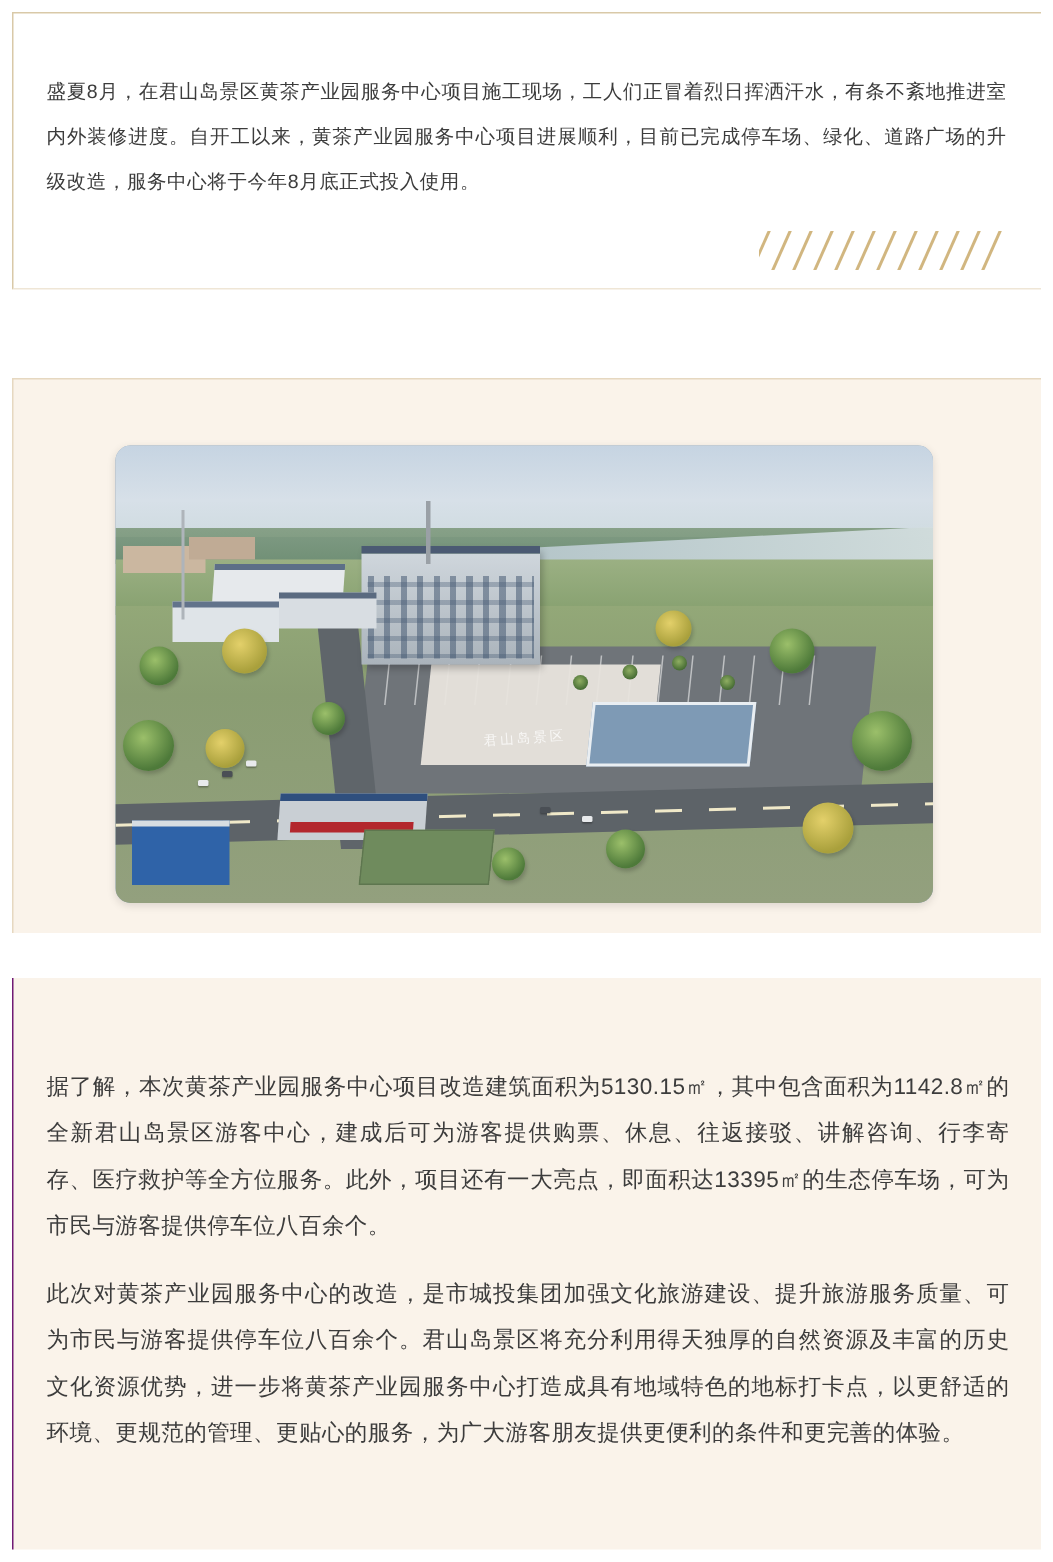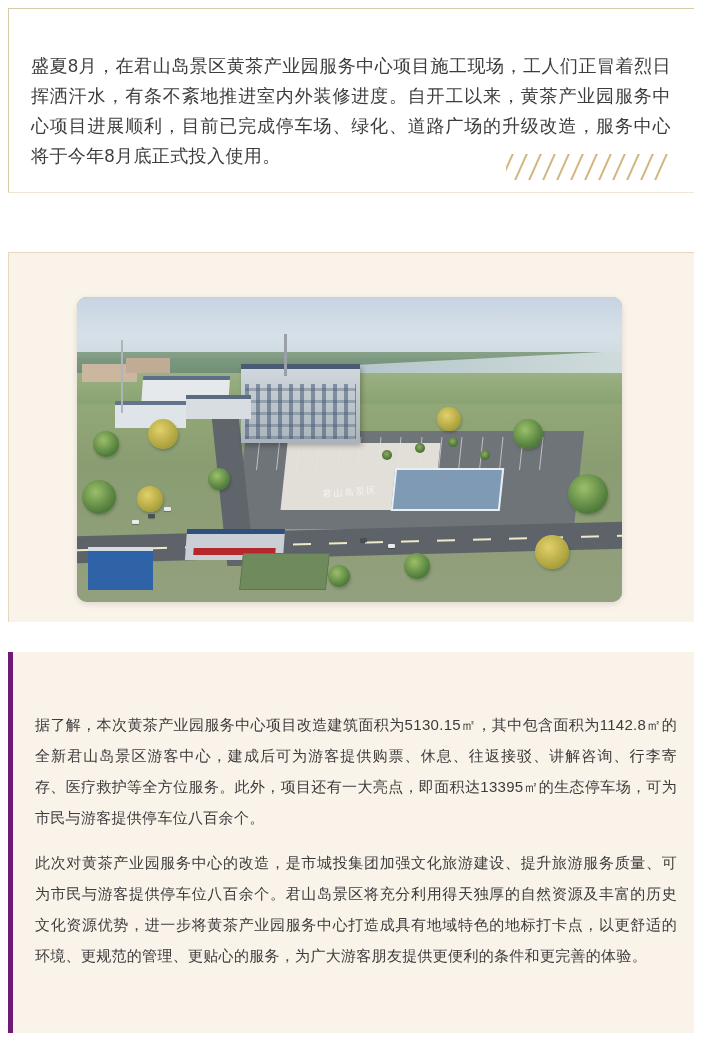--- a/index.html
+++ b/index.html
@@ -27,21 +27,21 @@
     border-top: 1px solid #d9c9a8;
     border-left: 1px solid #d9c9a8;
     border-bottom: 1px solid #efe6d6;
     border-right: none;
   }
   .intro-text {
     position: absolute;
     left: 22px;
     top: 24px;
     width: 640px;
-    font-size: 18px;
+    font-size: 13px;
     line-height: 30px;
     color: #3c3c3c;
     letter-spacing: 0.4px;
     text-align: justify;
   }
   .stripes {
     position: absolute;
     right: 18px;
     bottom: 12px;
     width: 170px;
@@ -224,21 +224,21 @@
   }
 
   
   .body-card {
     position: absolute;
     left: 8px;
     top: 652px;
     width: 686px;
     height: 381px;
     background: #faf3ea;
-    border-left: 5px solid #701a75;
+    border-left: 1px solid #701a75;
   }
   .body-text {
     position: absolute;
     left: 22px;
     width: 642px;
     font-size: 15px;
     line-height: 31px;
     color: #3c3c3c;
     letter-spacing: 0.3px;
     text-align: justify;

